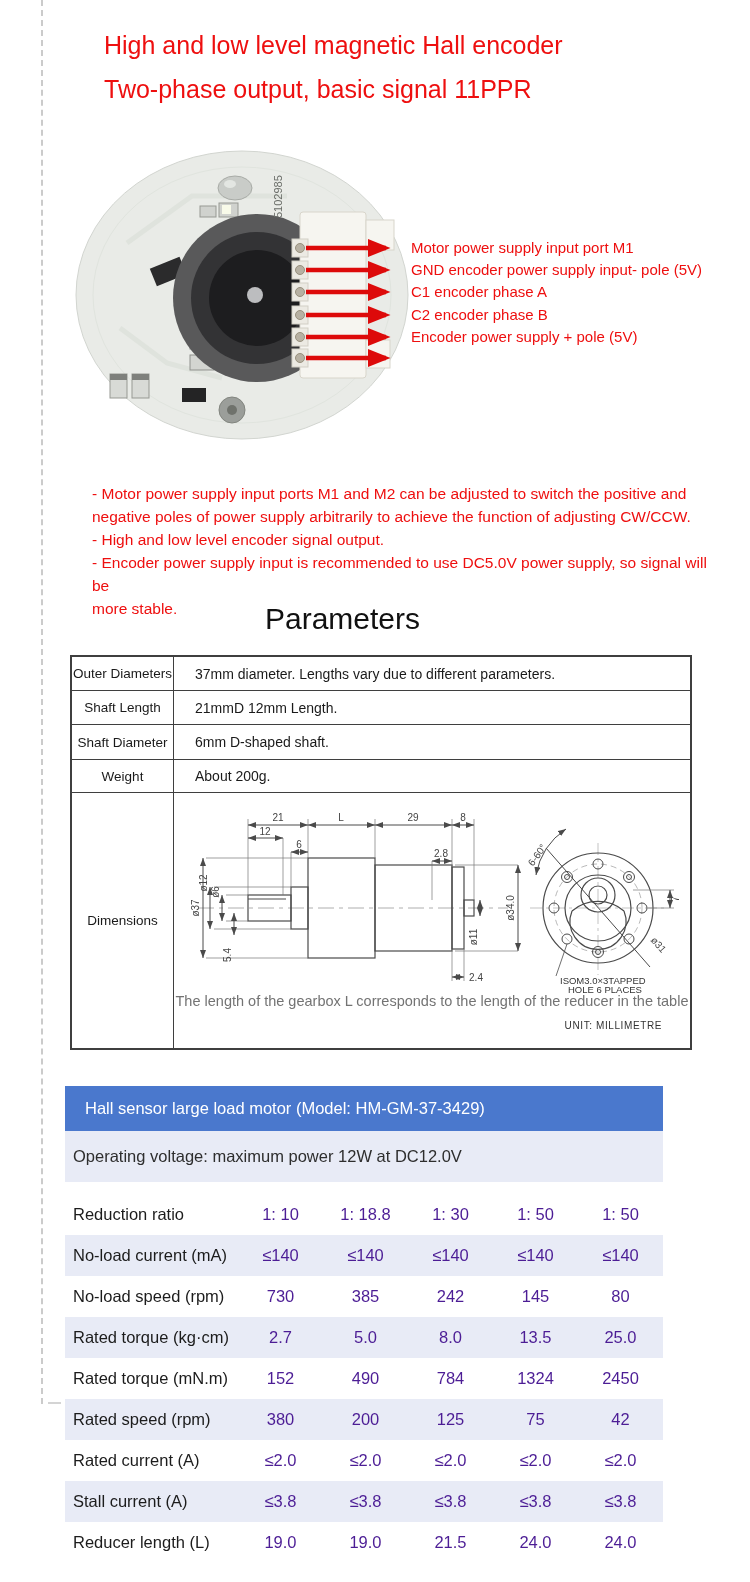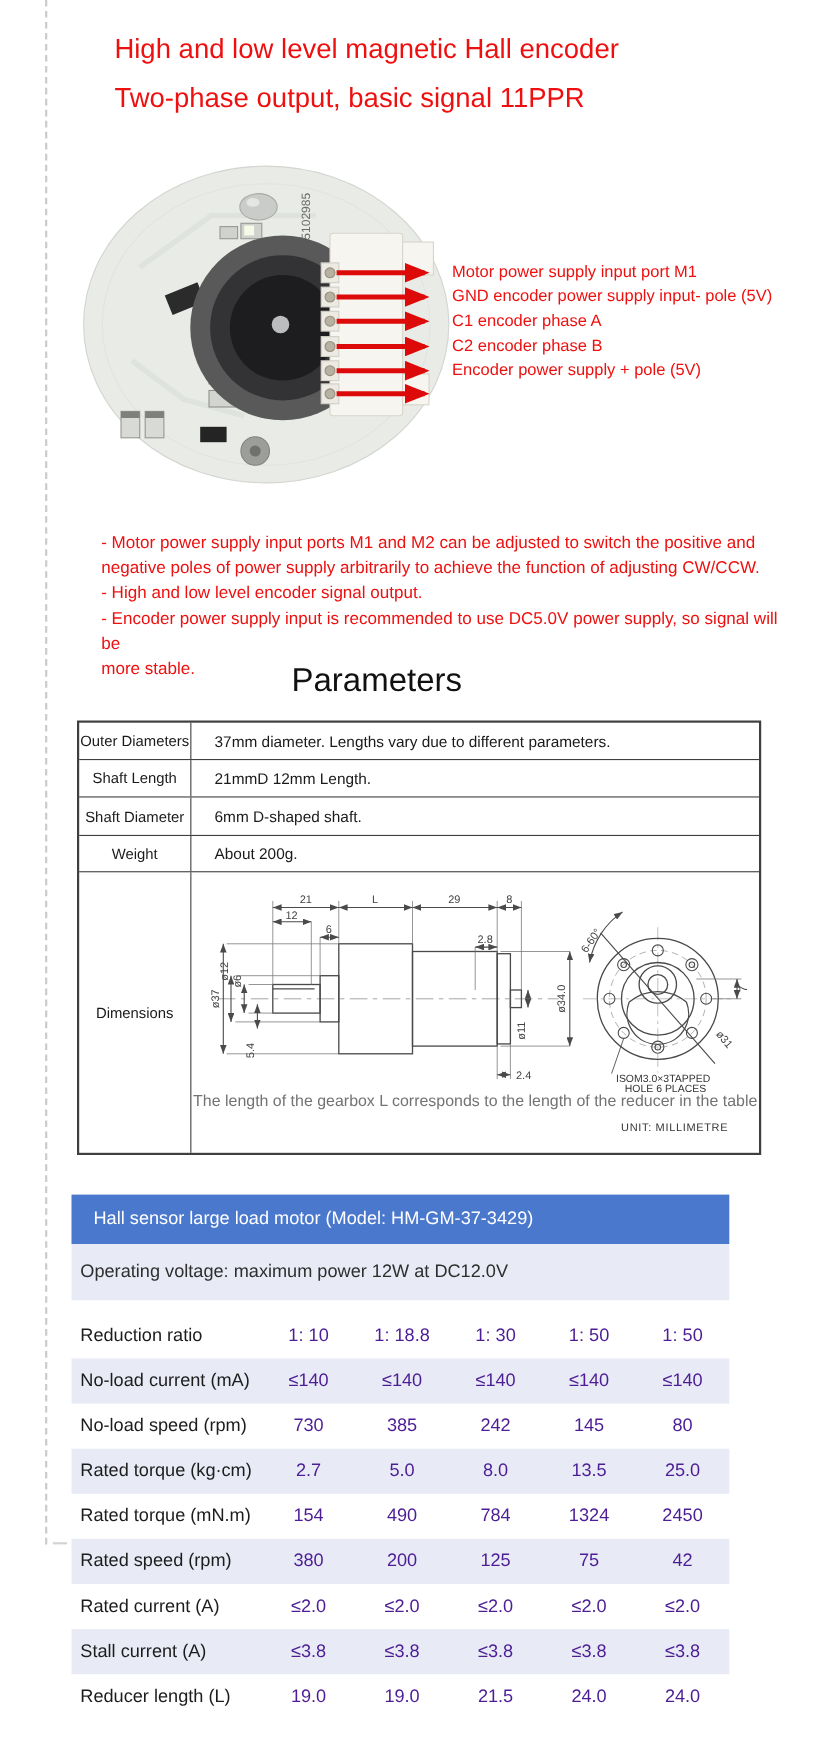--- a/index.html
+++ b/index.html
@@ -310,21 +310,21 @@
     <div class="srow shaded">
       <div class="slabel">Rated torque (kg·cm)</div>
       <div class="sval">2.7</div>
       <div class="sval">5.0</div>
       <div class="sval">8.0</div>
       <div class="sval">13.5</div>
       <div class="sval">25.0</div>
     </div>
     <div class="srow">
       <div class="slabel">Rated torque (mN.m)</div>
-      <div class="sval">154</div>
+      <div class="sval">152</div>
       <div class="sval">490</div>
       <div class="sval">784</div>
       <div class="sval">1324</div>
       <div class="sval">2450</div>
     </div>
     <div class="srow shaded">
       <div class="slabel">Rated speed (rpm)</div>
       <div class="sval">380</div>
       <div class="sval">200</div>
       <div class="sval">125</div>

